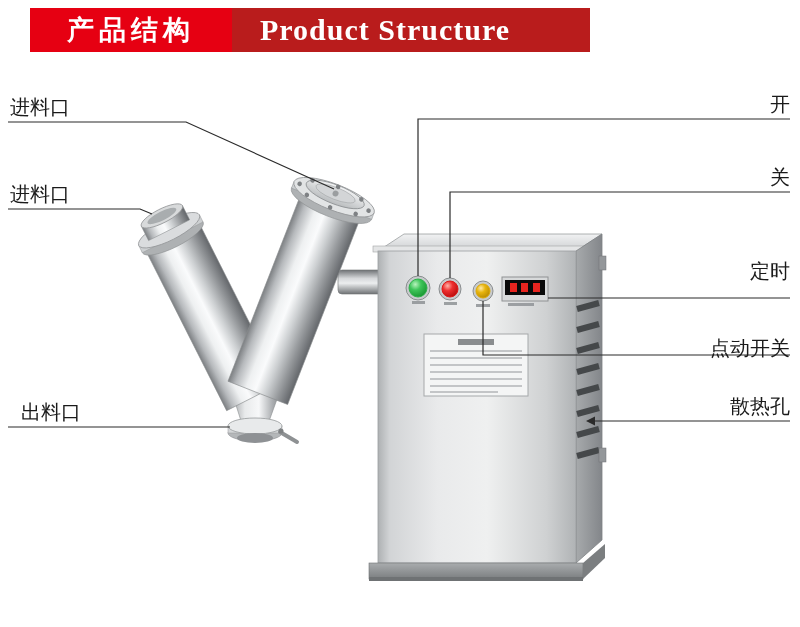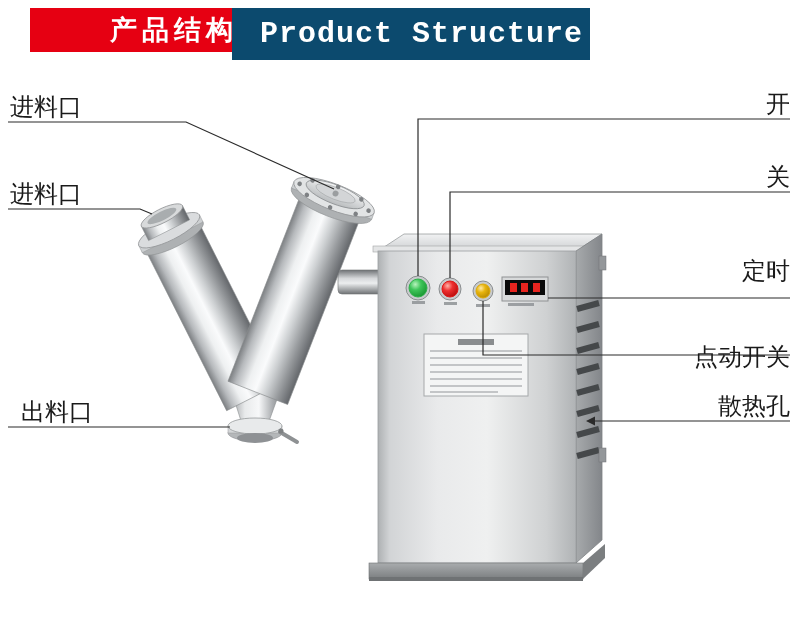--- a/index.html
+++ b/index.html
@@ -3,30 +3,30 @@
 <meta charset="utf-8">
 <style>
   html,body { margin:0; padding:0; background:#fff; }
   .page {
     position:relative; width:800px; height:627px; background:#ffffff;
     font-family:"DejaVu Sans","Liberation Sans",sans-serif; overflow:hidden;
   }
   .hdr-red {
     position:absolute; left:30px; top:8px; width:202px; height:44px;
     background:#e60012; color:#ffffff; display:flex; align-items:center; justify-content:center;
-    font-size:27px; font-weight:bold; letter-spacing:5px;padding-left:43px;
+    font-size:27px; font-weight:bold; letter-spacing:5px;
   }
   .hdr-black {
-    position:absolute; left:232px; top:8px; width:358px; height:52px;
-    background:#0c4a6e; color:#ffffff; display:flex; align-items:center;
-    font-family:Liberation Mono, monospace; font-size:30px; font-weight:bold;
+    position:absolute; left:232px; top:8px; width:358px; height:44px;
+    background:#b91c1c; color:#ffffff; display:flex; align-items:center;
+    font-family:Liberation Serif, serif; font-size:30px; font-weight:bold;
     padding-left:28px; box-sizing:border-box; letter-spacing:1px;
   }
   .callout {
-    position:absolute; font-size:24px; color:#1a1a1a; white-space:nowrap; line-height:24px;
+    position:absolute; font-size:20px; color:#1a1a1a; white-space:nowrap; line-height:24px;
   }
   .callout.right { text-align:right; }
   svg.art { position:absolute; left:0; top:0; }
 </style>
 </head>
 <body>
 
 <div class="page">
 
   <div class="hdr-red">产品结构</div>
@@ -224,16 +224,16 @@
     <polygon points="586,421 595,416.5 595,425.5" fill="#2b2b2b"></polygon>
   </svg>
 
   <div class="callout" style="left:10px; top:95px;">进料口</div>
   <div class="callout" style="left:10px; top:182px;">进料口</div>
   <div class="callout" style="left:21px; top:400px;">出料口</div>
 
   <div class="callout right" style="right:10px; top:92px;">开</div>
   <div class="callout right" style="right:10px; top:165px;">关</div>
   <div class="callout right" style="right:10px; top:259px;">定时</div>
-  <div class="callout right" style="right:10px; top:345px;margin-left:17px;">点动开关</div>
+  <div class="callout right" style="right:10px; top:336px;margin-left:17px;">点动开关</div>
   <div class="callout right" style="right:10px; top:394px;text-align:center;">散热孔</div>
 
 </div>
 
 </body></html>

